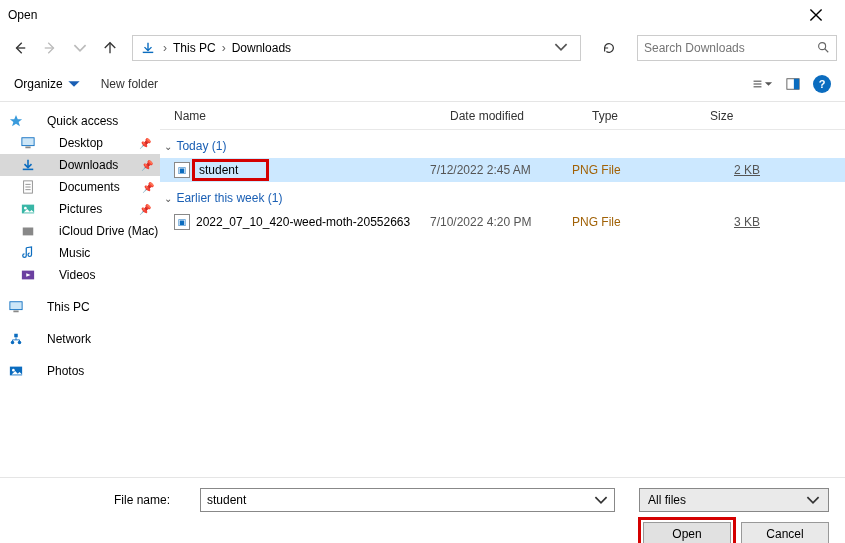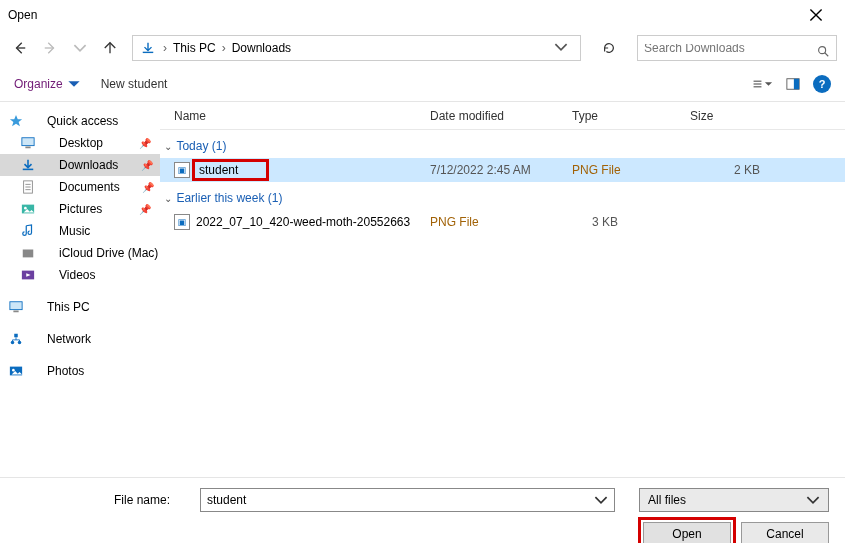--- a/index.html
+++ b/index.html
@@ -11,54 +11,54 @@
 
 .navrow { height: 36px; display:flex; align-items:center; padding: 0 8px; gap: 6px; }
 .navbtn { width: 24px; height: 24px; display:flex; align-items:center; justify-content:center; color:#555; }
 .navbtn.disabled { color: #bbb; }
 .addressbar { flex: 1; height: 26px; border: 1px solid #ccc; display:flex; align-items:center; padding: 0 6px; gap:4px; margin: 0 4px; }
 .addr-icon { width:18px; height:18px; display:flex; align-items:center; justify-content:center; }
 .bc-sep { color:#666; margin: 0 2px; }
 .addr-right { margin-left:auto; display:flex; align-items:center; gap:2px; }
 .dropdown-arrow { padding: 0 6px; }
 .refresh { width: 28px; height:26px; display:flex; align-items:center; justify-content:center; margin-left:4px; }
-.searchbox { width: 200px; height:26px; border:1px solid #ccc; display:flex; padding: 8px 6px; margin-left: 8px; }
+.searchbox { width: 200px; height:26px; border:1px solid #ccc; display:flex; align-items:center; padding: 8px 6px; margin-left: 8px; }
 .searchbox input { border:none; outline:none; flex:1; font-size:12px; }
 .searchbox .sicon { color:#666; }
 
 .toolbar { height: 36px; border-bottom: 1px solid #e5e5e5; display:flex; align-items:center; padding: 0 14px; gap: 20px; }
-.linkbtn { color:#701a75; display:flex; align-items:center; gap:4px; }
+.linkbtn { color:#000000; display:flex; align-items:center; gap:4px; }
 .toolbar-right { margin-left:auto; display:flex; align-items:center; gap:10px; }
 .iconbtn { width:20px; height:20px; display:flex; align-items:center; justify-content:center; }
 .help-icon { width:18px; height:18px; border-radius:50%; background:#0b6cbf; color:#fff; display:flex; align-items:center; justify-content:center; font-size:11px; font-weight:bold; }
 
 .body { display:flex; height: 375px; }
 .sidebar { width:160px; padding: 8px 0; overflow:hidden; }
 .sb-item { display:flex; align-items:center; height:22px; padding: 0 8px 0 20px; gap:23px; white-space:nowrap; overflow:hidden; text-overflow:ellipsis; }
 .sb-item.group { padding-left: 8px; }
 .sb-item.selected { background:#d8d8d8; }
 .sb-icon { width:16px; height:16px; display:flex; align-items:center; justify-content:center; flex-shrink:0; }
 .sb-gap { height:10px; }
 .pin { margin-left:auto; color:#888; font-size:10px; }
 
 .filepane { flex:1; display:flex; flex-direction:column; }
 .columns { display:flex; height:28px; align-items:center; border-bottom:1px solid #e8e8e8; padding-left: 14px; color:#333; font-size:12px; }
 .col-name { width: 256px; }
-.col-date { width: 142px; }
+.col-date { width: 142px; margin-left: 20px; }
 .col-type { width: 118px; }
 .col-size { width: 70px; text-align:left; }
 
 .group-hdr { display:flex; align-items:center; height:24px; padding-left: 4px; gap:4px; color:#1a5fb4; margin-top:4px; }
 .group-hdr .chev { font-size:10px; color:#555; }
 .file-row { display:flex; align-items:center; height:24px; padding-left: 14px; }
 .file-row.selected { background:#cce8ff; }
 .file-row .fname { width: 256px; display:flex; align-items:center; gap:6px; }
 .file-row .fdate { width: 142px; color:#555; }
 .file-row .ftype { width: 118px; color:#a16207; }
-.file-row .fsize { width: 70px; text-align:right; color:#555; }
+.file-row .fsize { width: 70px; text-align:right; color:#555;text-decoration:underline; }
 .file-icon { width:16px; height:16px; background:#fff; border:1px solid #888; display:flex; align-items:center; justify-content:center; font-size:9px; color:#0b6cbf; }
 .highlight-box { border:3px solid #d40000; padding:0; box-sizing:content-box; }
 
 .footer { border-top:1px solid #e5e5e5; padding: 10px 16px; display:flex; flex-direction:column; gap:10px; }
 .fn-row { display:flex; align-items:center; gap:24px; }
 .fn-label { width: 160px; text-align:right; padding-right:6px; }
 .fn-input { flex:1; height:24px; border:1px solid #888; padding:0 6px; display:flex; align-items:center; }
 .fn-input input { border:none; outline:none; flex:1; font-size:12px; }
 .fn-select { width: 190px; height:24px; border:1px solid #888; background:#eaeaea; display:flex; align-items:center; padding:0 8px; }
 .btn-row { display:flex; justify-content:flex-end; gap:10px; padding-right:0; }
@@ -139,21 +139,21 @@
 </div>
 
 <div class="toolbar">
   <div class="linkbtn">
     <span>Organize</span>
     <svg viewBox="0 0 10 10" width="8" height="8">
         <path d="M1 3 L5 7 L9 3" fill="#1a5fb4"></path>
       </svg>
   </div>
   <div class="linkbtn" style="color:#333">
-    <span>New student</span>
+    <span>New folder</span>
   </div>
   <div class="toolbar-right">
     <div class="iconbtn">
         <svg viewBox="0 0 16 16">
           <rect x="1" y="2" width="14" height="2" fill="#555"></rect>
           <rect x="1" y="7" width="14" height="2" fill="#555"></rect>
           <rect x="1" y="12" width="14" height="2" fill="#555"></rect>
         </svg>
         <svg viewBox="0 0 10 10" width="7" height="7" style="margin-left:2px">
           <path d="M1 3 L5 7 L9 3" fill="#555"></path>
@@ -219,33 +219,33 @@
               <circle cx="5" cy="7" r="1.5" fill="#fff"></circle>
               <path d="M3 12 L7 8 L10 11 L12 9 L15 12 Z" fill="#fff"></path>
             </svg>
           </span>
           <span>Pictures</span>
           <span class="pin">📌</span>
         </div>
         <div class="sb-item">
           <span class="sb-icon">
             <svg viewBox="0 0 16 16">
+              <rect x="2" y="4" width="12" height="9" fill="#888"></rect>
+            </svg>
+          </span>
+          <span>iCloud Drive (Mac)</span>
+        </div>
+        <div class="sb-item">
+          <span class="sb-icon">
+            <svg viewBox="0 0 16 16">
               <path d="M6 2 L6 11 A2 2 0 1 1 4 9" stroke="#0b6cbf" stroke-width="1.4" fill="none"></path>
               <path d="M6 2 L12 1 V10 A2 2 0 1 1 10 8" stroke="#0b6cbf" stroke-width="1.4" fill="none"></path>
             </svg>
           </span>
           <span>Music</span>
-        </div>
-        <div class="sb-item">
-          <span class="sb-icon">
-            <svg viewBox="0 0 16 16">
-              <rect x="2" y="4" width="12" height="9" fill="#888"></rect>
-            </svg>
-          </span>
-          <span>iCloud Drive (Mac)</span>
         </div>
         <div class="sb-item">
           <span class="sb-icon">
             <svg viewBox="0 0 16 16">
               <rect x="1" y="3" width="14" height="10" fill="#6b3fa0"></rect>
               <path d="M6 6 L11 8 L6 10 Z" fill="#fff"></path>
             </svg>
           </span>
           <span>Videos</span>
         </div>
@@ -313,20 +313,21 @@
         </div>
         <div class="group-hdr">
           <span class="chev">⌄</span>
           <span>Earlier this week (1)</span>
         </div>
         <div class="file-row">
           <div class="fname">
             <span class="file-icon">▣</span>
             <span>2022_07_10_420-weed-moth-20552663</span>
           </div>
+          <div class="fdate">7/10/2022 4:20 PM</div>
           <div class="ftype">PNG File</div>
           <div class="fsize">3 KB</div>
         </div>
       </div>
   </div>
 </div>
 
 <div class="footer">
   <div class="fn-row">
     <div class="fn-label">File name:</div>

